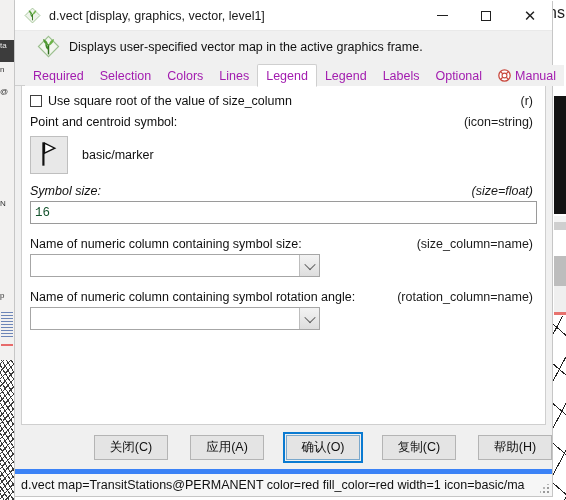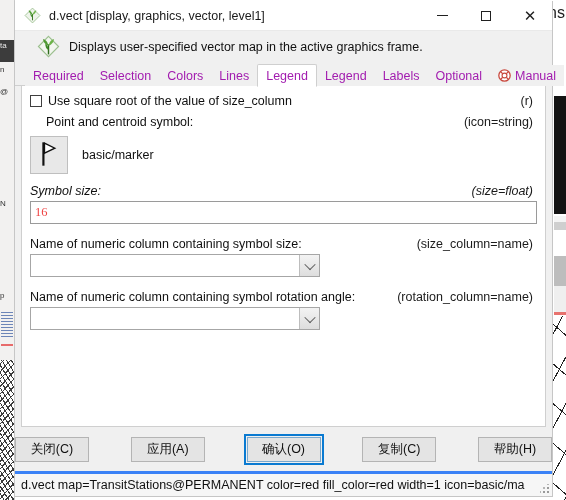--- a/index.html
+++ b/index.html
@@ -271,21 +271,21 @@
   .checkrow { height: 22px; margin-top: 4px; }
   .checkbox {
     width: 12px; height: 12px;
     border: 1px solid #3f3f3f;
     background: #fff;
     box-sizing: border-box;
     margin-right: 6px;
     flex: 0 0 auto;
   }
 
-  .symbol-label-row { height: 20px; margin-left: 16px; }
+  .symbol-label-row { height: 20px; }
 
   .symbol-pick-row {
     height: 44px;
     margin-top: 1px;
     display: flex;
     align-items: center;
   }
   .symbol-btn {
     width: 38px; height: 38px;
     background: #e8e8e8;
@@ -302,23 +302,23 @@
     color: #101010;
   }
 
   .size-label-row { height: 20px; margin-top: 4px; font-style: italic; }
   .textinput {
     width: 100%;
     height: 23px;
     box-sizing: border-box;
     border: 1px solid #9a9a9a;
     background: #ffffff;
-    font-family: Liberation Serif, serif;
-    font-size: 12.5px;
-    color: #ef4444;
+    font-family: Liberation Mono, monospace;
+    font-size: 12.5px;
+    color: #14532d;
     padding: 8px 4px;
     outline: none;
     display: block;
   }
 
   .col-label-row { height: 20px; margin-top: 10px; }
   .combo {
     width: 290px;
     height: 23px;
     border: 1px solid #a6a6a6;
@@ -352,21 +352,21 @@
     border-bottom: 1.4px solid #5c5c5c;
     transform: rotate(-45deg) translate(1px,-1px);
   }
 
   
   .buttonbar {
     flex: 0 0 auto;
     height: 44px;
     display: flex;
     align-items: center;
-    justify-content: space-between;
+    justify-content: flex-end;
     gap: 22px;
     background: #f0f0f0;
   }
   .dlgbtn {
     min-width: 74px;
     height: 25px;
     padding: 0 10px;
     background: #e4e4e4;
     border: 1px solid #b4b4b4;
     box-sizing: border-box;
@@ -382,21 +382,21 @@
     outline: 2px solid #0a7ad1;
     outline-offset: 1px;
     border-color: #7aa8cc;
   }
 
   
   .statusbar {
     flex: 0 0 auto;
     height: 22px;
     background: #f6f6f6;
-    border-top: 3px solid #3b82f6;
+    border-top: 5px solid #3b82f6;
     display: flex;
     align-items: center;
     padding-left: 6px;
     position: relative;
   }
   .status-text {
     font-size: 12.5px;
     color: #101010;
     white-space: nowrap;
     overflow: hidden;

